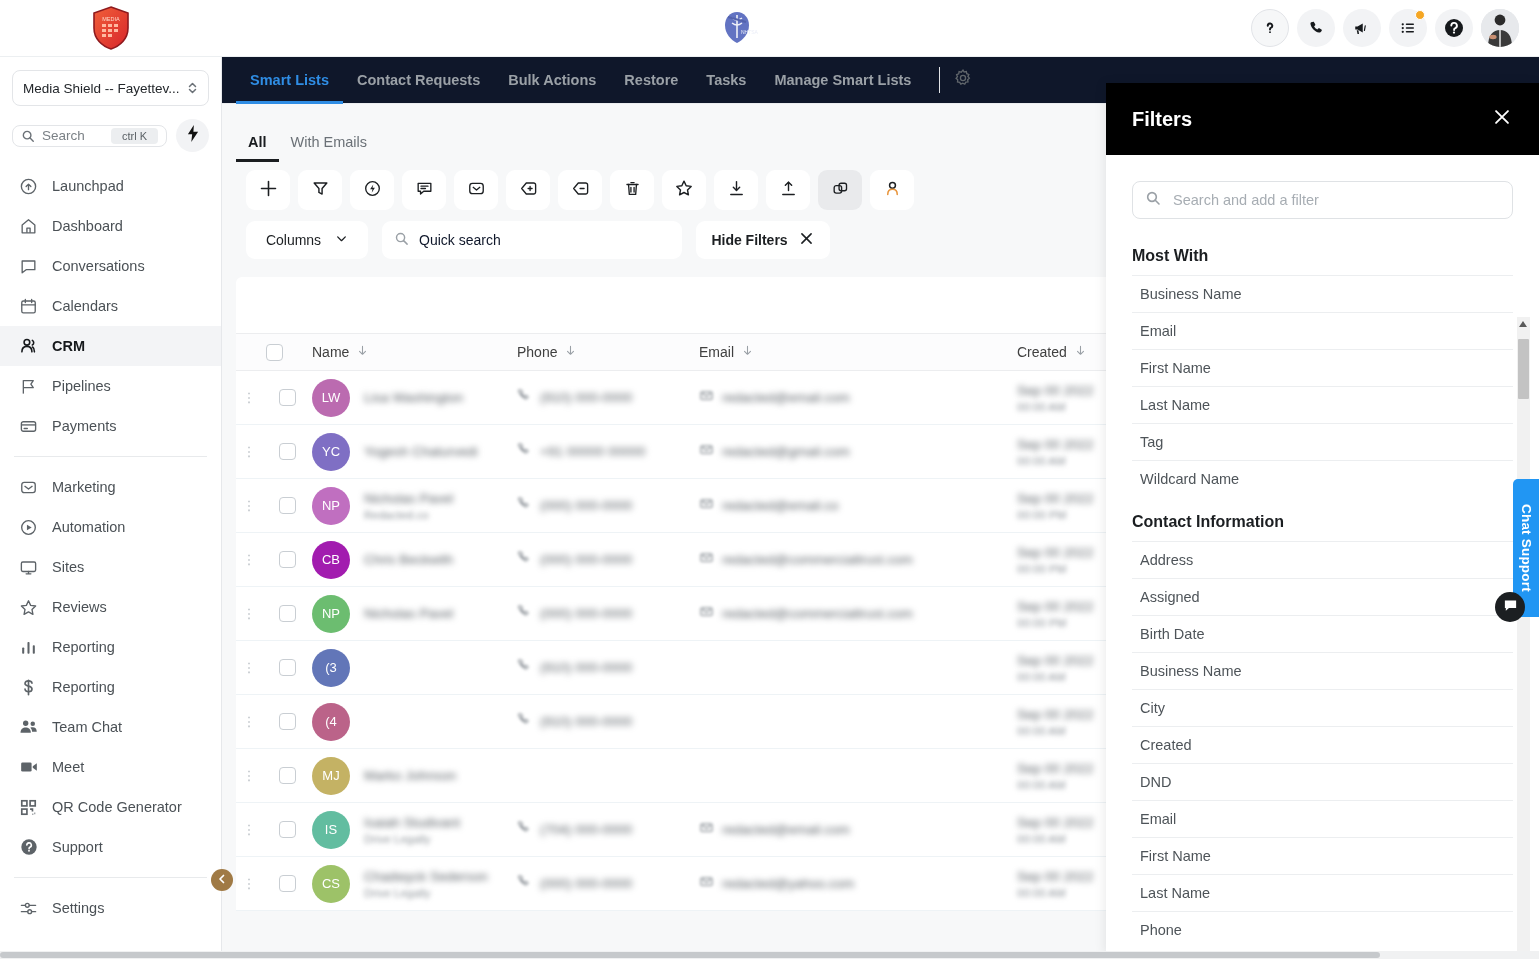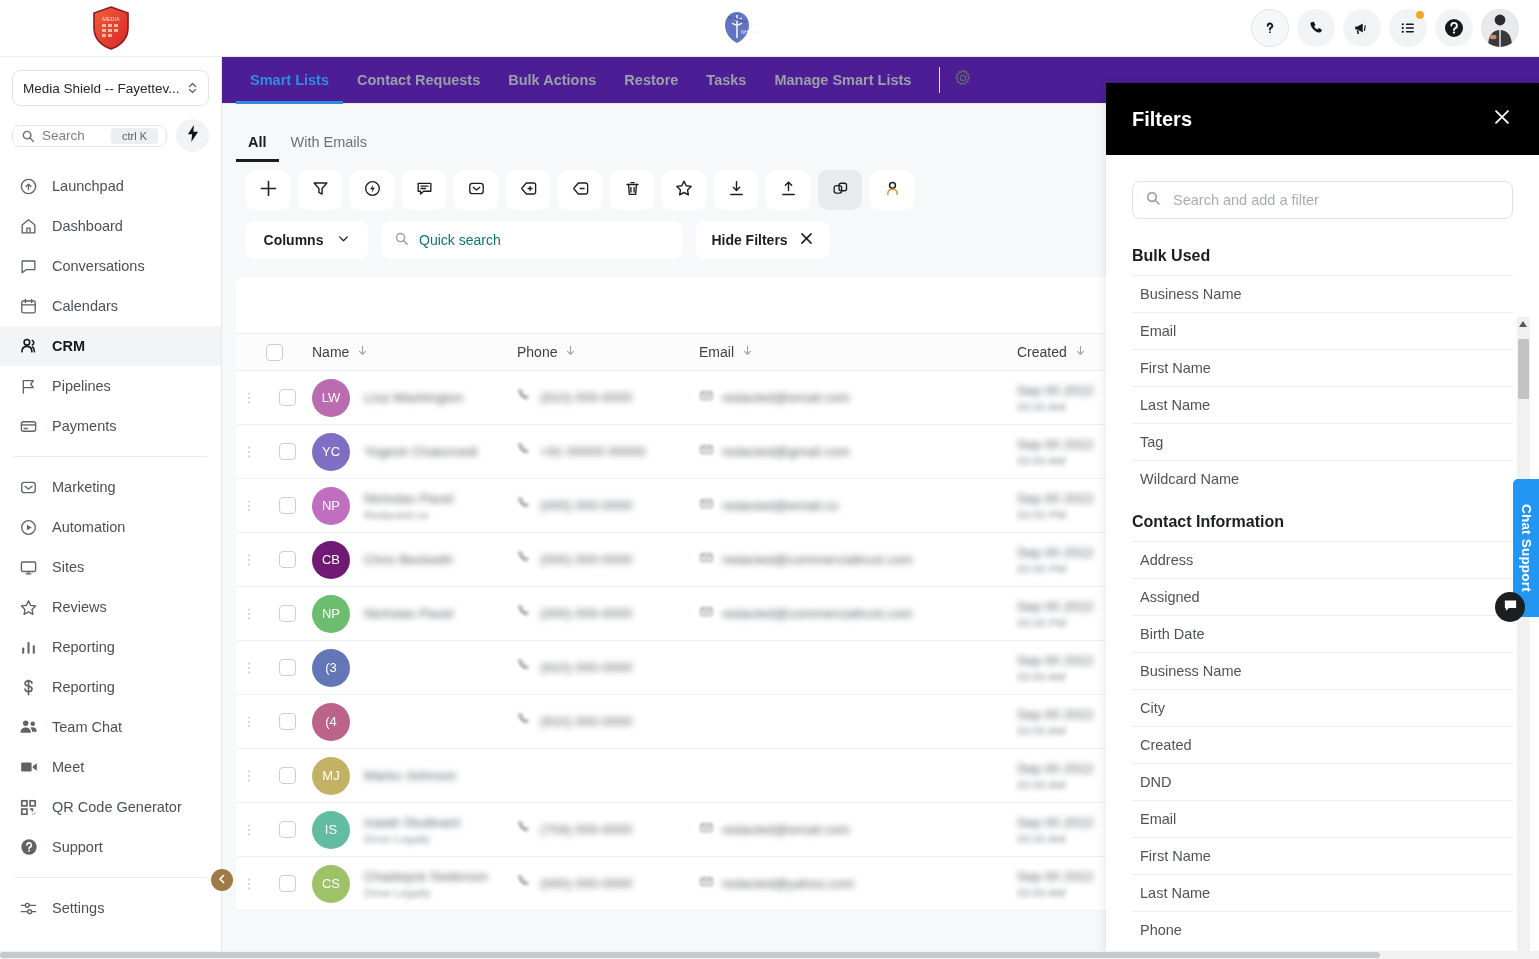--- a/index.html
+++ b/index.html
@@ -107,21 +107,21 @@
     display:flex; align-items:center; justify-content:center;
     cursor:pointer; z-index: 40; font-size: 12px;
   }
 
   
   .main {
     position: absolute; left: 222px; top: 57px;
     width: 1317px; height: 902px; background: #f7f8f9; overflow: hidden;
   }
   .subnav {
-    height: 47px; background: #4c1d95; display:flex; align-items:center;
+    height: 47px; background: #0f172a; display:flex; align-items:center;
     padding-left: 14px; border-bottom: 1px solid #ebedef;
   }
   .subnav-item {
     font-size: 14.5px; font-weight: bold; color: #9aa0a6;
     padding: 0 14px; line-height: 47px; cursor: pointer; white-space:nowrap;
   }
   .subnav-item.active { color: #2f8de4; box-shadow: inset 0 -3px 0 #2f8de4; }
   .subnav-divider { width:1px; height:26px; background:#e2e4e7; margin:0 8px 0 14px; }
   .gear-btn { width: 30px; height:30px; display:flex; align-items:center; justify-content:center; cursor:pointer; color:#60666b;}
 
@@ -136,27 +136,27 @@
     width: 44px; height: 40px; border-radius: 9px; background:#fff;
     display:flex; align-items:center; justify-content:center; cursor:pointer;
     color:#1c1f22;
   }
   .tb-btn.sel { background:#e9eaec; }
 
   .filter-row { display:flex; align-items:center; gap:14px; padding: 11px 0 0 24px; }
   .columns-btn {
     width: 122px; height: 38px; border-radius:9px; background:#fff;
     display:flex; align-items:center; justify-content:center; gap:14px;
-    font-size:14px; font-weight:bold; color:#1c1f22; cursor:pointer;
+    font-size:14px; font-weight:normal; color:#1c1f22; cursor:pointer;
   }
   .quick-search {
     width: 300px; height: 38px; border-radius:9px; background:#fff;
     display:flex; align-items:center; padding:0 12px; gap:10px; cursor:text;
   }
-  .quick-search .qs-text { font-size:14px; color:#0f766e;text-align:right; }
+  .quick-search .qs-text { font-size:14px; color:#0f172a;text-align:right; }
   .hide-filters {
     width: 134px; height: 38px; border-radius:9px; background:#fff;
     display:flex; align-items:center; justify-content:center; gap:10px;
     font-size:14px; font-weight:bold; color:#1c1f22; cursor:pointer;
   }
 
   
   .table-card {
     margin: 18px 0 0 14px; width: 1290px; background:#fff;
     border-radius: 6px 6px 0 0; overflow: hidden;
@@ -841,21 +841,21 @@
             <div class="blurtext sub">00:00 PM</div>
           </div>
         </div>
         <div class="trow">
           <div class="row-handle">
             <span class="dots">⋮</span>
           </div>
           <div class="row-cbx">
             <div class="cbx"></div>
           </div>
-          <div class="avatar" style="background:#701a75">CB</div>
+          <div class="avatar" style="background:#a21caf">CB</div>
           <div class="cell-name">
             <div class="blurtext">Chris Beckwith</div>
           </div>
           <div class="cell-phone">
             <span class="gi"><svg width="15" height="15" viewBox="0 0 24 24" fill="none" stroke="#8b9197" stroke-width="2" stroke-linecap="round">
                 <path d="M6.6 3.2 L9 6.8 L7 8.9 c1 2 2.9 3.9 4.9 4.9 L14 11.7 l3.6 2.4 -1.6 2.3 c-.7 1-2 1.2-3 .7 C8.8 14.6 5 10.8 2.9 6 2.4 5 2.6 3.7 3.6 3 Z"></path>
               </svg></span>
             <span class="blurtext">(000) 000-0000</span>
           </div>
           <div class="cell-email">
@@ -1040,21 +1040,21 @@
       <svg width="16" height="16" viewBox="0 0 24 24" fill="none" stroke="#9aa0a6" stroke-width="2.4" stroke-linecap="round">
           <circle cx="10.5" cy="10.5" r="6.5"></circle>
           <path d="M15.4 15.4 L21 21"></path>
         </svg>
     </span>
     <span class="fs-text">Search and add a filter</span>
   </div>
 
   <div class="filters-list">
     <div class="fl-inner" id="filters-inner">
-        <div class="fl-group-title">Bulk Used</div>
+        <div class="fl-group-title">Most With</div>
         <div class="fl-item">Business Name</div>
         <div class="fl-item">Email</div>
         <div class="fl-item">First Name</div>
         <div class="fl-item">Last Name</div>
         <div class="fl-item">Tag</div>
         <div class="fl-item">Wildcard Name</div>
         <div class="fl-group-title">Contact Information</div>
         <div class="fl-item">Address</div>
         <div class="fl-item">Assigned</div>
         <div class="fl-item">Birth Date</div>

